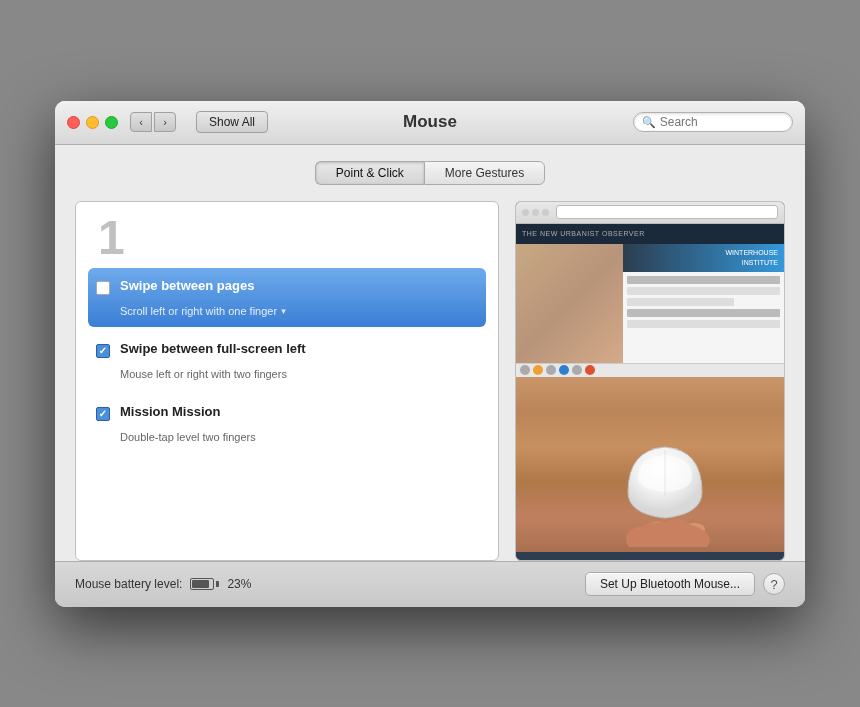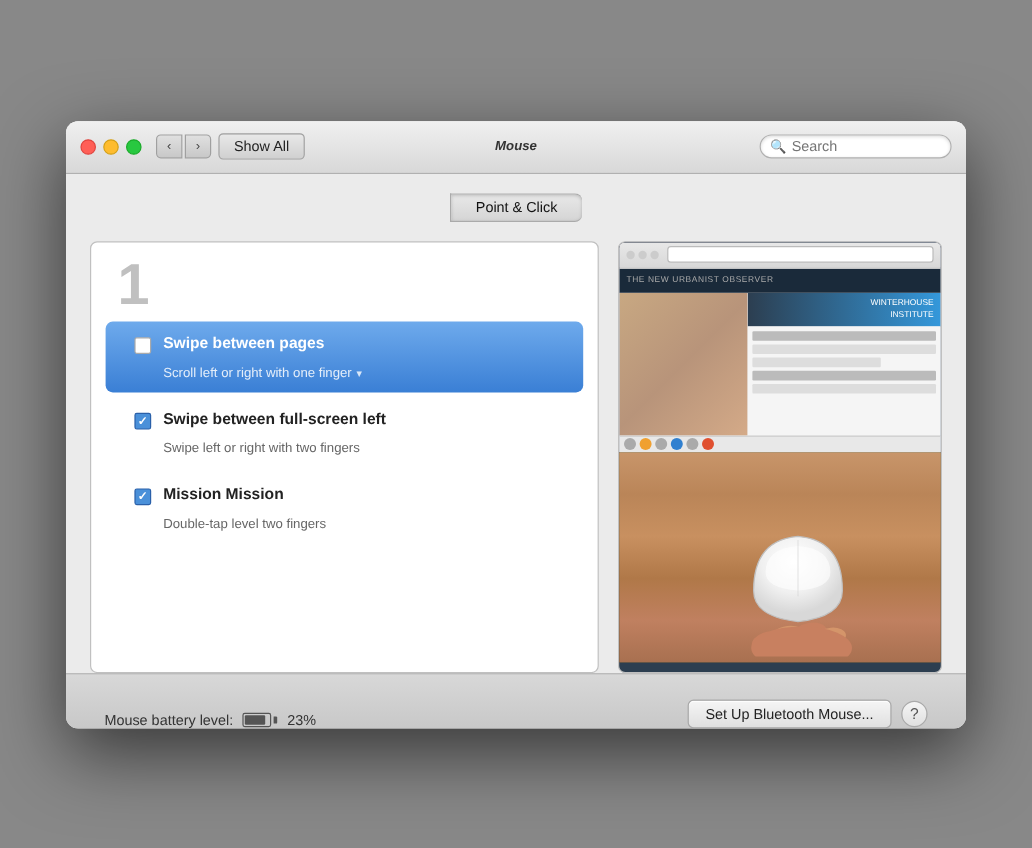--- a/index.html
+++ b/index.html
@@ -66,40 +66,39 @@
       justify-content: center;
       cursor: pointer;
       font-size: 11px;
       color: #444;
     }
 
     .nav-btn:first-child { border-radius: 4px 0 0 4px; }
     .nav-btn:last-child { border-radius: 0 4px 4px 0; }
 
     .show-all-btn {
-      margin-left: 6px;
+      margin-left: 20px;
       height: 22px;
       padding: 0 12px;
       background: linear-gradient(to bottom, #e8e8e8, #d0d0d0);
       border: 1px solid #a0a0a0;
       border-radius: 4px;
       font-size: 12px;
       color: #222;
       cursor: pointer;
       text-align: center;
     }
 
     .window-title {
       position: absolute;
       left: 50%;
       transform: translateX(-50%);
-      font-size: 11px;
+      font-size: 17px;
       font-weight: 600;
       color: #333;
-      font-style: italic;
     }
 
     .search-box {
       margin-left: auto;
       display: flex;
       align-items: center;
       background: white;
       border: 1px solid #b0b0b0;
       border-radius: 12px;
       padding: 2px 8px;
@@ -181,21 +180,21 @@
       font-weight: bold;
       color: #c0c0c0;
       line-height: 1;
       margin-bottom: 6px;
       margin-left: 10px;
     }
 
     .gesture-item {
       display: flex;
       align-items: flex-start;
-      padding: 10px 24px;
+      padding: 10px 8px;
       border-radius: 6px;
       margin-bottom: 4px;
     }
 
     .gesture-item.selected {
       background: linear-gradient(to bottom, #6eaaec, #3a7fd5);
     }
 
     .checkbox-area {
       margin-top: 3px;
@@ -417,22 +416,22 @@
         #a87050 100%
       );
     }
 
     
     .status-bar {
       height: 46px;
       background: linear-gradient(to bottom, #d8d8d8, #c8c8c8);
       border-top: 1px solid #b0b0b0;
       display: flex;
-      align-items: flex-end;
-      padding: 0 32px;
+      align-items: center;
+      padding: 0 20px;
     }
 
     .battery-info {
       display: flex;
       align-items: center;
       gap: 8px;
       font-size: 12px;
       color: #333;
     }
 
@@ -519,20 +518,21 @@
     <div class="search-box">
       <span class="search-icon">🔍</span>
       <input class="search-input" type="text" placeholder="Search" style="">
     </div>
   </div>
 
   <div class="content">
 
     <div class="tabs">
       <div class="tab active">Point &amp; Click</div>
+      <div class="tab">More Gestures</div>
     </div>
 
     <div class="main-panel">
 
       <div class="options-panel">
         <div class="step-number">1</div>
 
         <div class="gesture-item selected">
           <div class="checkbox-area">
             <div class="checkbox"></div>
@@ -547,21 +547,21 @@
         </div>
 
         <div class="gesture-item">
           <div class="checkbox-area">
             <div class="checkbox checked"></div>
           </div>
           <div class="gesture-text">
             <div class="gesture-title">
               Swipe between <span class="highlight">full-screen left</span>
             </div>
-            <div class="gesture-subtitle">Swipe left or right with two fingers</div>
+            <div class="gesture-subtitle">Mouse left or right with two fingers</div>
           </div>
         </div>
 
         <div class="gesture-item">
           <div class="checkbox-area">
             <div class="checkbox checked"></div>
           </div>
           <div class="gesture-text">
             <div class="gesture-title">Mission Mission</div>
             <div class="gesture-subtitle">Double-tap level two fingers</div>

